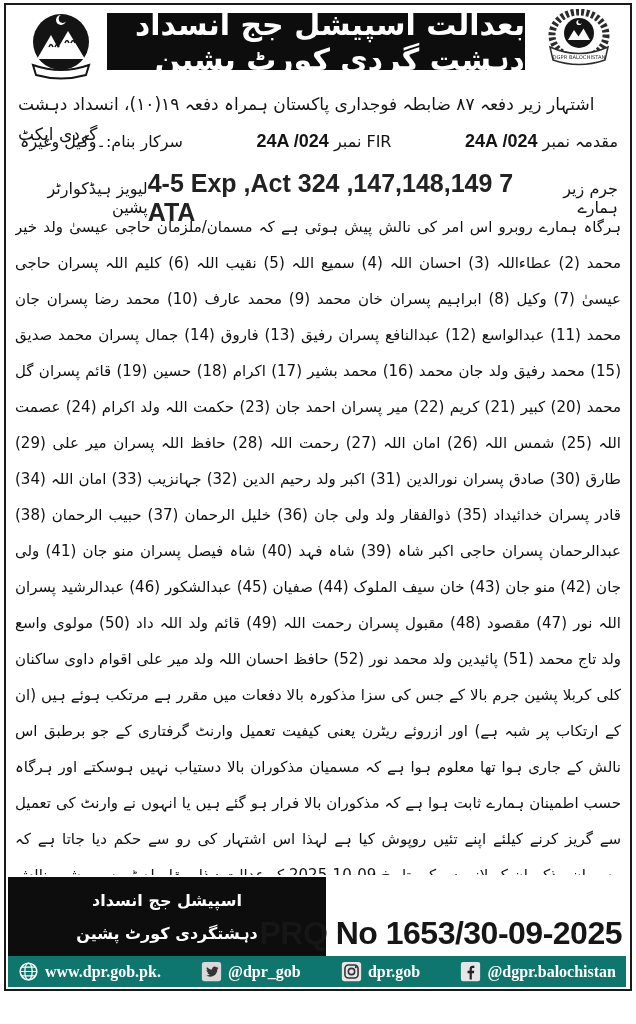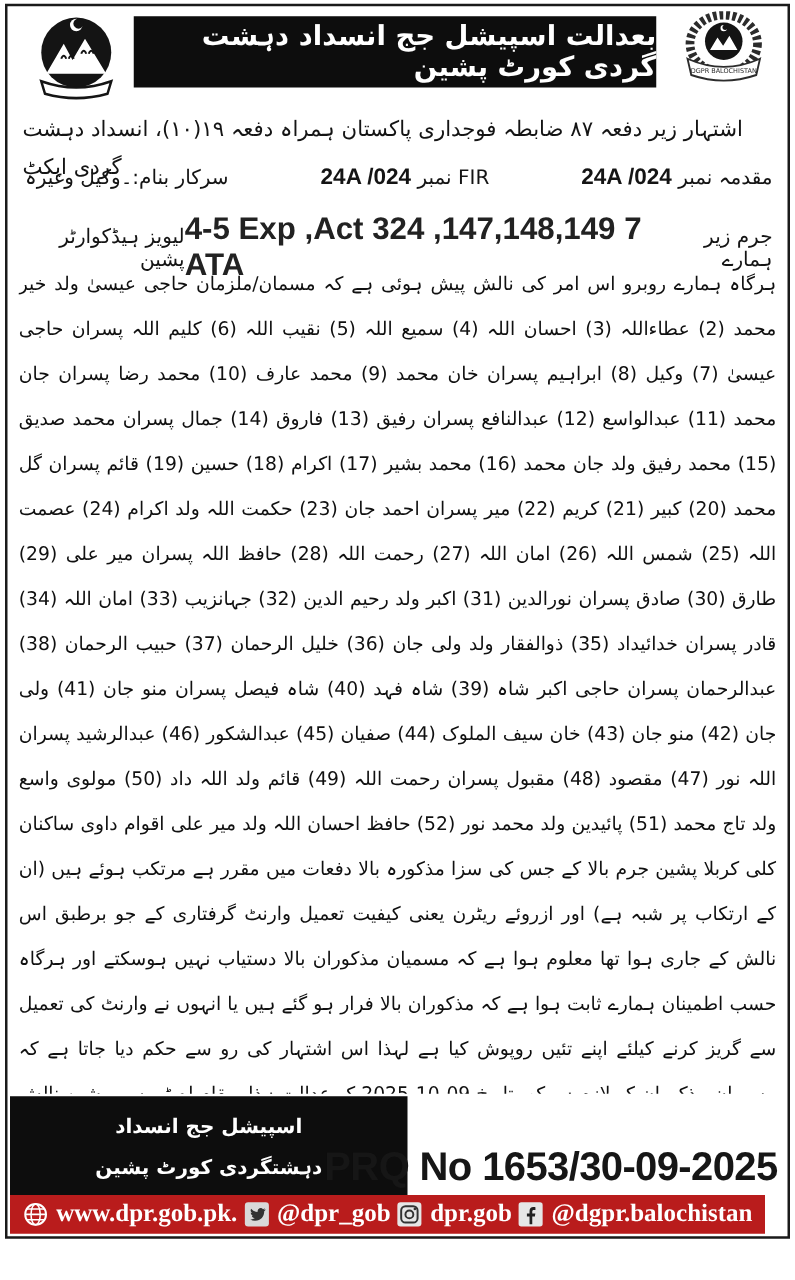--- a/index.html
+++ b/index.html
@@ -5,21 +5,21 @@
   html,body{margin:0;padding:0;background:#fff;}
   .page{position:relative;width:636px;height:1024px;background:#fff;overflow:hidden;
         font-family:"DejaVu Sans",sans-serif;color:#141414;}
   .doc{position:absolute;left:4px;top:3px;width:628px;height:988px;border:2px solid #1a1a1a;
        background:#fff;box-sizing:border-box;}
   
   .hdr{position:absolute;top:4px;left:5px;right:5px;height:74px;display:flex;align-items:flex-start;}
   .crest{width:72px;height:74px;flex:0 0 auto;margin-left:14px;}
   .banner{flex:1;height:57px;margin:4px 10px 0 10px;background:#0d0d0d;color:#fff;
           display:flex;align-items:center;justify-content:flex-start;direction:rtl;
-          font-size:22px;font-weight:bold;letter-spacing:.5px;}
+          font-size:30px;font-weight:bold;letter-spacing:.5px;}
   .dgpr{width:88px;height:68px;flex:0 0 auto;margin-right:2px;}
   
   .notice{position:absolute;top:84px;left:12px;right:12px;direction:rtl;text-align:left;
           font-size:17px;line-height:30px;}
   .inforow{position:absolute;left:14px;right:12px;direction:rtl;display:flex;
            justify-content:space-between;align-items:center;font-size:16px;}
   .row1{top:126px;}
   .row2{top:164px;}
   .latin{direction:ltr;unicode-bidi:isolate;font-family:"Liberation Sans",sans-serif;font-weight:bold;}
   .num{font-size:18px;}
@@ -27,23 +27,23 @@
   
   .bodytext{position:absolute;top:204px;left:9px;right:9px;height:666px;direction:rtl;
             text-align:justify;font-size:15px;line-height:36px;overflow:hidden;color:#101010;}
   
   .sig{position:absolute;left:2px;top:872px;width:318px;height:83px;background:#0d0d0d;color:#fff;
        direction:rtl;text-align:center;font-weight:bold;font-size:16px;line-height:33px;
        padding-top:7px;box-sizing:border-box;letter-spacing:1px;}
   .prq{position:absolute;right:8px;top:910px;font-family:"Liberation Sans",sans-serif;
        font-weight:bold;font-size:32px;letter-spacing:-.5px;color:#161616;}
   
-  .bar{position:absolute;left:2px;right:18px;bottom:2px;height:31px;background:#b91c1c;
+  .bar{position:absolute;left:2px;right:4px;bottom:2px;height:31px;background:#0f766e;
        display:flex;align-items:center;justify-content:space-between;padding:0 10px;
-       color:#fff;font-family:"Liberation Serif",serif;font-weight:bold;font-size:20px;}
+       color:#fff;font-family:"Liberation Serif",serif;font-weight:bold;font-size:16px;}
   .f-item{display:flex;align-items:center;gap:6px;white-space:nowrap;}
   .f-item svg{display:block;}
   .adsize{position:absolute;top:996px;left:0;width:100%;text-align:center;
           font-family:"Liberation Sans",sans-serif;font-size:22px;color:#1c1c1c;}
 </style>
 </head>
 <body>
 
 <div class="page">
   <div class="doc">

